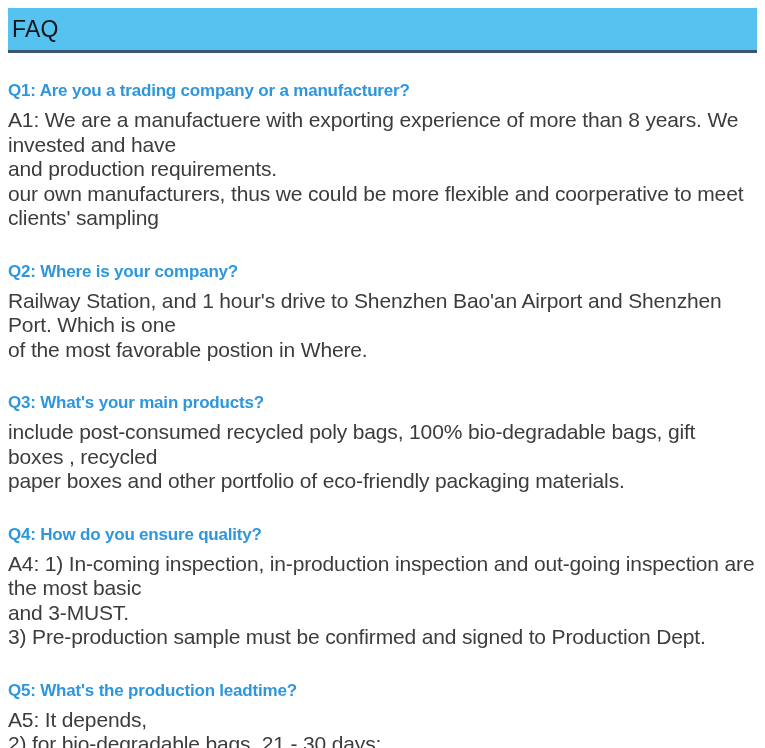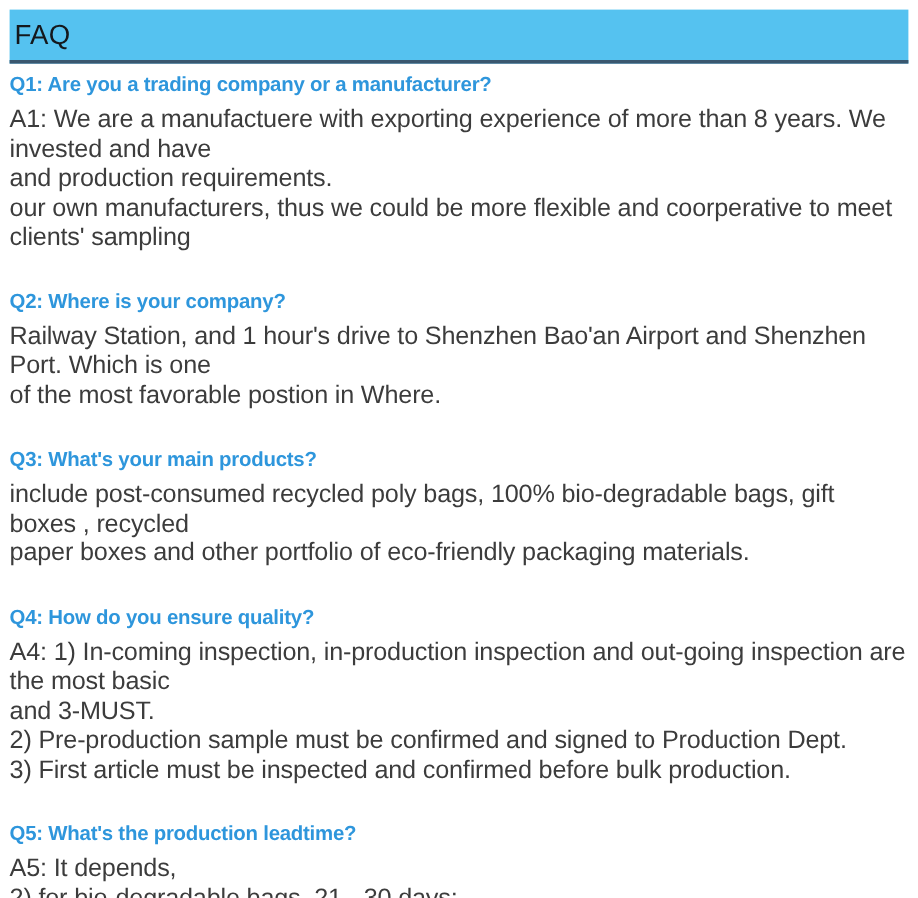--- a/index.html
+++ b/index.html
@@ -41,21 +41,21 @@
   }
   .faq-item .question {
     margin: 31px 0 7px 0;
     font-size: 17px;
     font-weight: 700;
     letter-spacing: -0.2px;
     color: var(--question-color);
     line-height: 20px;
   }
   .faq-item:first-child .question {
-    margin-top: 8px;
+    margin-top: 28px;
   }
   .answer {
     margin: 0;
   }
   .answer-line {
     margin: 0;
     font-size: 21px;
     letter-spacing: -0.15px;
     line-height: 24.5px;
     color: var(--body-color);
@@ -92,22 +92,21 @@
         <p class="answer-line">include post-consumed recycled poly bags, 100% bio-degradable bags, gift boxes , recycled</p>
         <p class="answer-line">paper boxes and other portfolio of eco-friendly packaging materials.</p>
       </div>
   </section>
 
   <section class="faq-item">
     <h2 class="question">Q4: How do you ensure quality?</h2>
     <div class="answer">
         <p class="answer-line">A4: 1) In-coming inspection, in-production inspection and out-going inspection are the most basic</p>
         <p class="answer-line">and 3-MUST.</p>
-        <p class="answer-line">2) Pre-production sample must be confirmed and signed to Production Dept.</p>
-        <p class="answer-line">3) First article must be inspected and confirmed before bulk production.</p>
+        <p class="answer-line">3) Pre-production sample must be confirmed and signed to Production Dept.</p>
       </div>
   </section>
 
   <section class="faq-item">
     <h2 class="question">Q5: What's the production leadtime?</h2>
     <div class="answer">
         <p class="answer-line">A5: It depends,</p>
         <p class="answer-line">2) for bio-degradable bags, 21 - 30 days;</p>
       </div>
   </section>

